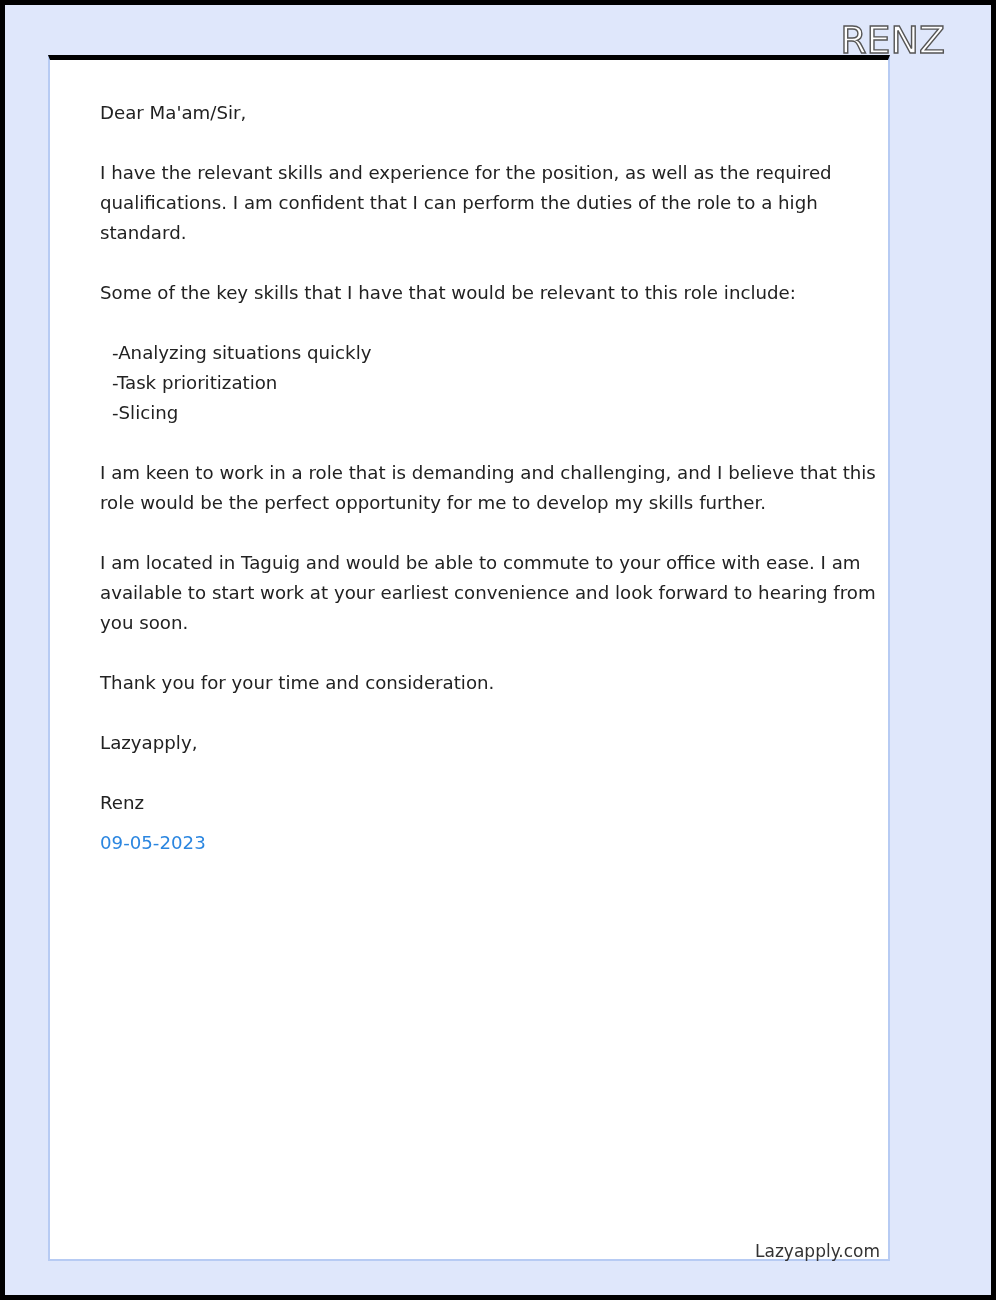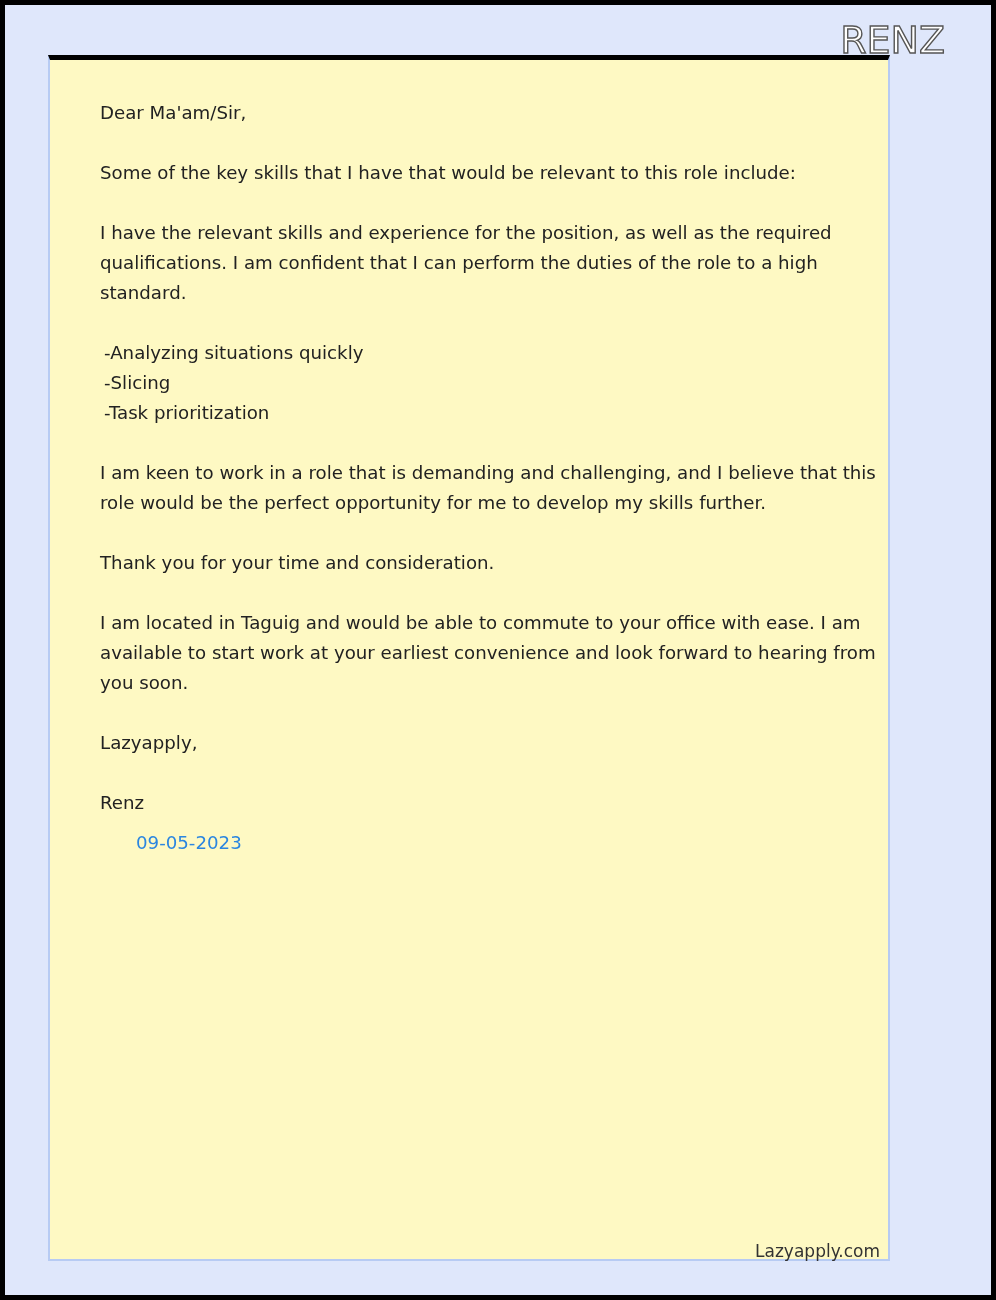--- a/index.html
+++ b/index.html
@@ -9,52 +9,52 @@
     font-family:"DejaVu Sans","Liberation Sans",sans-serif;
   }
   .brand {
     position:absolute; right:46px; top:12px;
     font-family:"DejaVu Sans","Liberation Sans",sans-serif;
     font-size:38px; letter-spacing:0px; color:#fff;
     -webkit-text-stroke:1.4px #555; font-weight:normal; line-height:46px;
   }
   .page {
     position:absolute; left:43px; top:50px; width:842px; height:1206px;
-    background:#fef9c3; box-sizing:border-box;
+    background:#ffffff; box-sizing:border-box;
     border-left:2px solid #b7cbf3; border-right:2px solid #b7cbf3; border-bottom:2px solid #b7cbf3;
     border-top:5px solid #000;
   }
   .content {
     position:absolute; left:50px; top:38px; width:800px;
     font-size:18.2px; line-height:30px; color:#222;
   }
   .content p { margin:0 0 30px 0; }
-  .content .list { margin:0 0 30px 4px; }
+  .content .list { margin:0 0 30px 12px; }
   .content .sig { margin:0 0 10px 0; }
-  .date { color:#2b86e0;margin-left:36px; }
+  .date { color:#2b86e0; }
   .footer {
     position:absolute; right:8px; bottom:0px; font-size:17px; color:#333; line-height:16px;
   }
 </style>
 </head>
 <body>
 
 <div class="brand">RENZ</div>
 
 <div class="page">
   <div class="content">
     <p>Dear Ma'am/Sir,</p>
+    <p>I have the relevant skills and experience for the position, as well as the required qualifications. I am confident that I can perform the duties of the role to a high standard.</p>
     <p>Some of the key skills that I have that would be relevant to this role include:</p>
-    <p>I have the relevant skills and experience for the position, as well as the required qualifications. I am confident that I can perform the duties of the role to a high standard.</p>
     <div class="list">
       <div>-Analyzing situations quickly</div>
+      <div>-Task prioritization</div>
       <div>-Slicing</div>
-      <div>-Task prioritization</div>
     </div>
     <p>I am keen to work in a role that is demanding and challenging, and I believe that this role would be the perfect opportunity for me to develop my skills further.</p>
+    <p>I am located in Taguig and would be able to commute to your office with ease. I am available to start work at your earliest convenience and look forward to hearing from you soon.</p>
     <p>Thank you for your time and consideration.</p>
-    <p>I am located in Taguig and would be able to commute to your office with ease. I am available to start work at your earliest convenience and look forward to hearing from you soon.</p>
     <p>Lazyapply,</p>
     <p class="sig">Renz</p>
     <div class="date">09-05-2023</div>
   </div>
   <div class="footer">Lazyapply.com</div>
 </div>
 
 </body></html>

